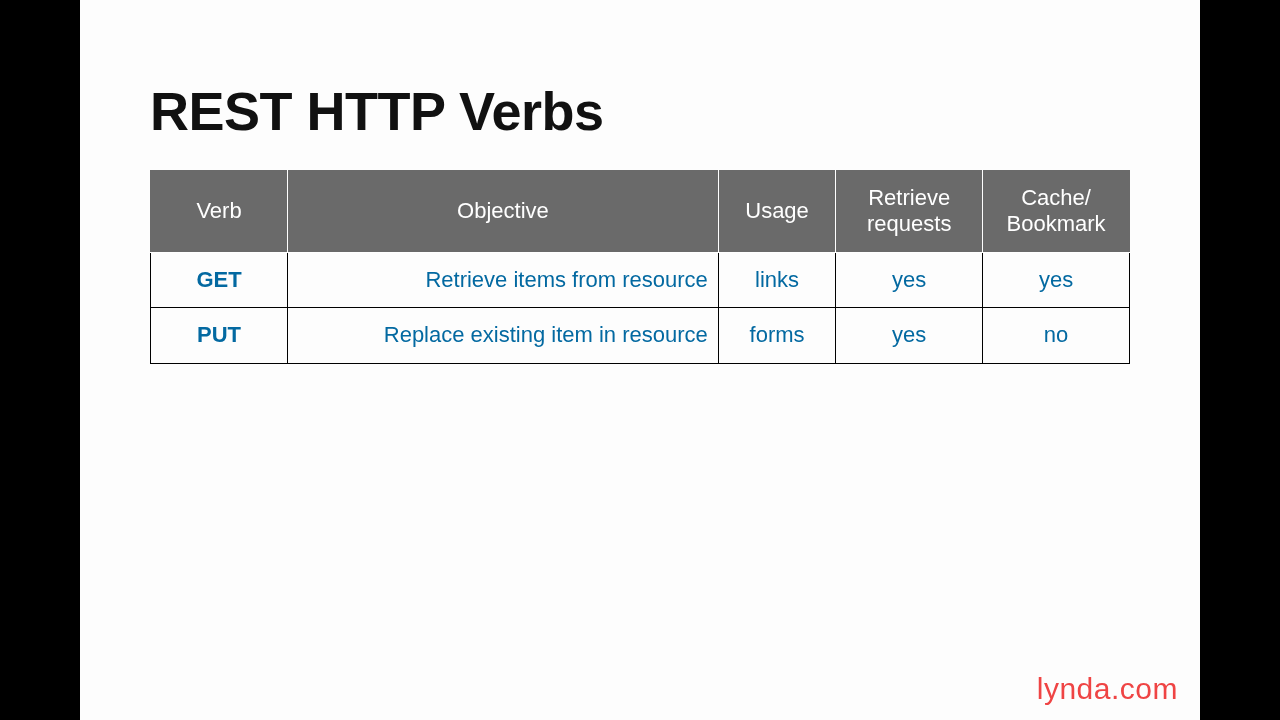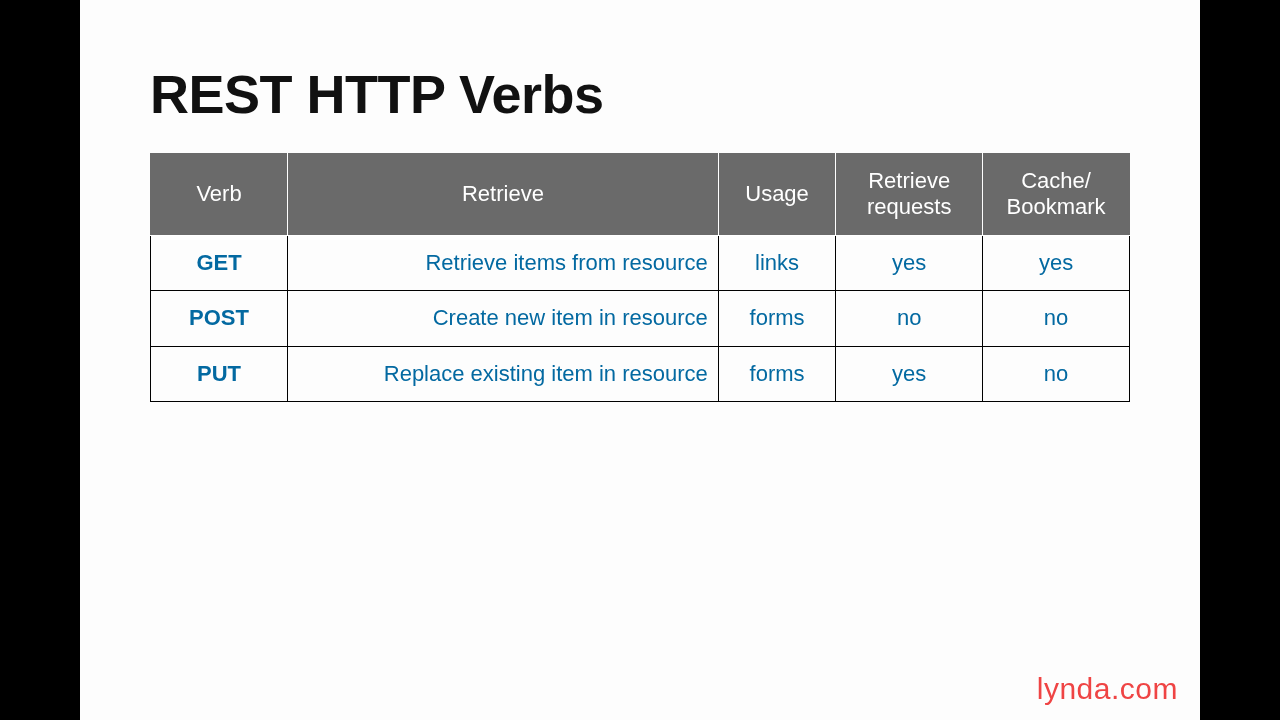--- a/index.html
+++ b/index.html
@@ -14,21 +14,21 @@
   .slide {
     position: absolute;
     left: 80px;
     top: 0;
     width: 1120px;
     height: 720px;
     background: #fdfdfd;
     box-sizing: border-box;
   }
   .content {
-    padding: 63px 70px 0 70px;
+    padding: 80px 70px 0 70px;
   }
   h1.title {
     margin: 0 0 28px 0;
     font-size: 54px;
     font-weight: 700;
     letter-spacing: -0.5px;
     color: #111;
   }
   table.verbs {
     border-collapse: collapse;
@@ -95,40 +95,33 @@
       <colgroup>
         <col class="c-verb">
           <col class="c-obj">
           <col class="c-usage">
           <col class="c-multi">
           <col class="c-cache">
       </colgroup>
       <thead>
         <tr>
           <th>Verb</th>
-          <th>Retrieve</th>
+          <th>Objective</th>
           <th>Usage</th>
           <th>Retrieve requests</th>
           <th>Cache/ Bookmark</th>
         </tr>
       </thead>
       <tbody>
         <tr>
           <td class="verb-cell">GET</td>
           <td class="obj-cell">Retrieve items from resource</td>
           <td class="center-cell">links</td>
           <td class="center-cell">yes</td>
           <td class="center-cell">yes</td>
-        </tr>
-        <tr>
-          <td class="verb-cell">POST</td>
-          <td class="obj-cell">Create new item in resource</td>
-          <td class="center-cell">forms</td>
-          <td class="center-cell">no</td>
-          <td class="center-cell">no</td>
         </tr>
         <tr>
           <td class="verb-cell">PUT</td>
           <td class="obj-cell">Replace existing item in resource</td>
           <td class="center-cell">forms</td>
           <td class="center-cell">yes</td>
           <td class="center-cell">no</td>
         </tr>
       </tbody>
     </table>

